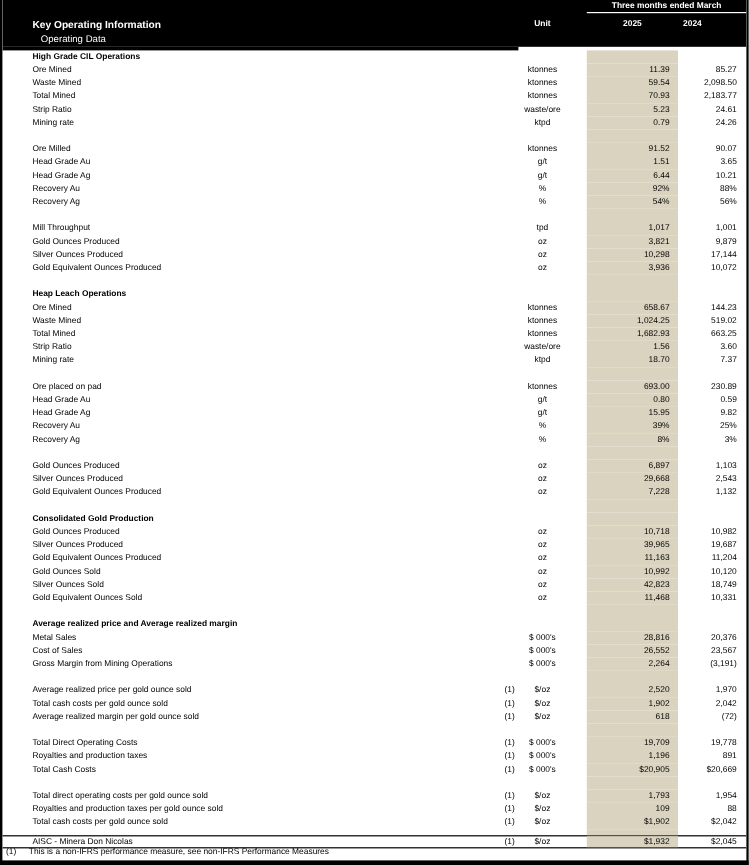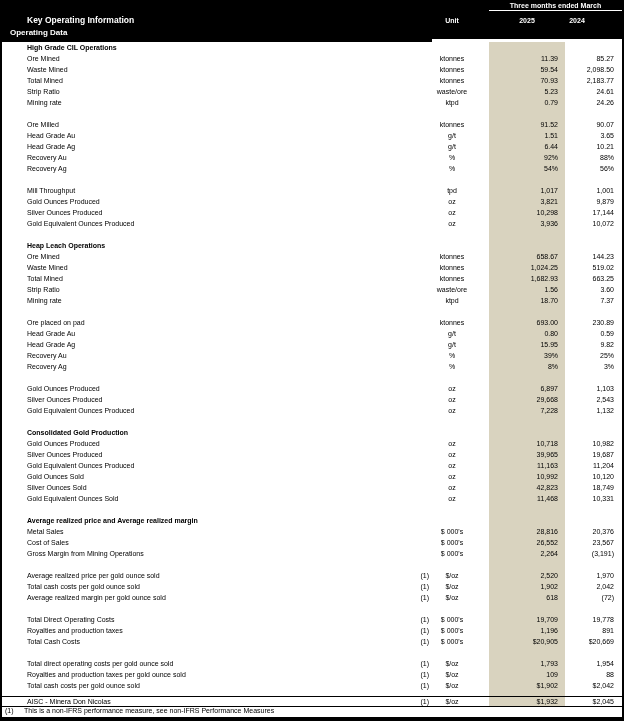--- a/index.html
+++ b/index.html
@@ -9,21 +9,21 @@
          border-left:2px solid #000;border-right:2px solid #000;border-bottom:4px solid #000;
          overflow:hidden;}
   
   .header{position:relative;width:620px;height:39px;background:#000;color:#fff;}
   .period{position:absolute;left:487px;top:2px;width:133px;text-align:center;
           font-size:7px;font-weight:bold;border-bottom:1px solid #fff;padding-bottom:1px;}
   .h-title{position:absolute;left:6px;top:15px;font-size:8.5px;font-weight:bold;padding-left:19px;}
   .h-unit{position:absolute;left:427px;top:17px;width:46px;text-align:center;font-size:7px;font-weight:bold;}
   .h-2025{position:absolute;left:487px;top:17px;width:76px;text-align:center;font-size:7px;font-weight:bold;}
   .h-2024{position:absolute;left:550px;top:17px;width:50px;text-align:center;font-size:7px;font-weight:bold;}
-  .h-sub{position:absolute;left:8px;top:28px;font-size:8px;font-weight:bold;}
+  .h-sub{position:absolute;left:32px;top:28px;font-size:8px;font-weight:normal;}
   .h-ext{position:absolute;left:0;top:39px;width:430px;height:3px;background:#000;}
   
   .tbody{margin-top:3px;}
   .row{display:flex;height:11px;align-items:center;font-size:7px;line-height:11px;}
   .row.section .c-label{font-weight:bold;}
   .row.spacer{height:5px;}
   .row.aisc{height:11px;border-top:1px solid #000;border-bottom:1px solid #000;}
   .c-label{width:330px;padding-left:25px;white-space:nowrap;overflow:hidden;}
   .c-ref{width:97px;text-align:right;white-space:nowrap;}
   .c-unit{width:46px;text-align:center;white-space:nowrap;}

